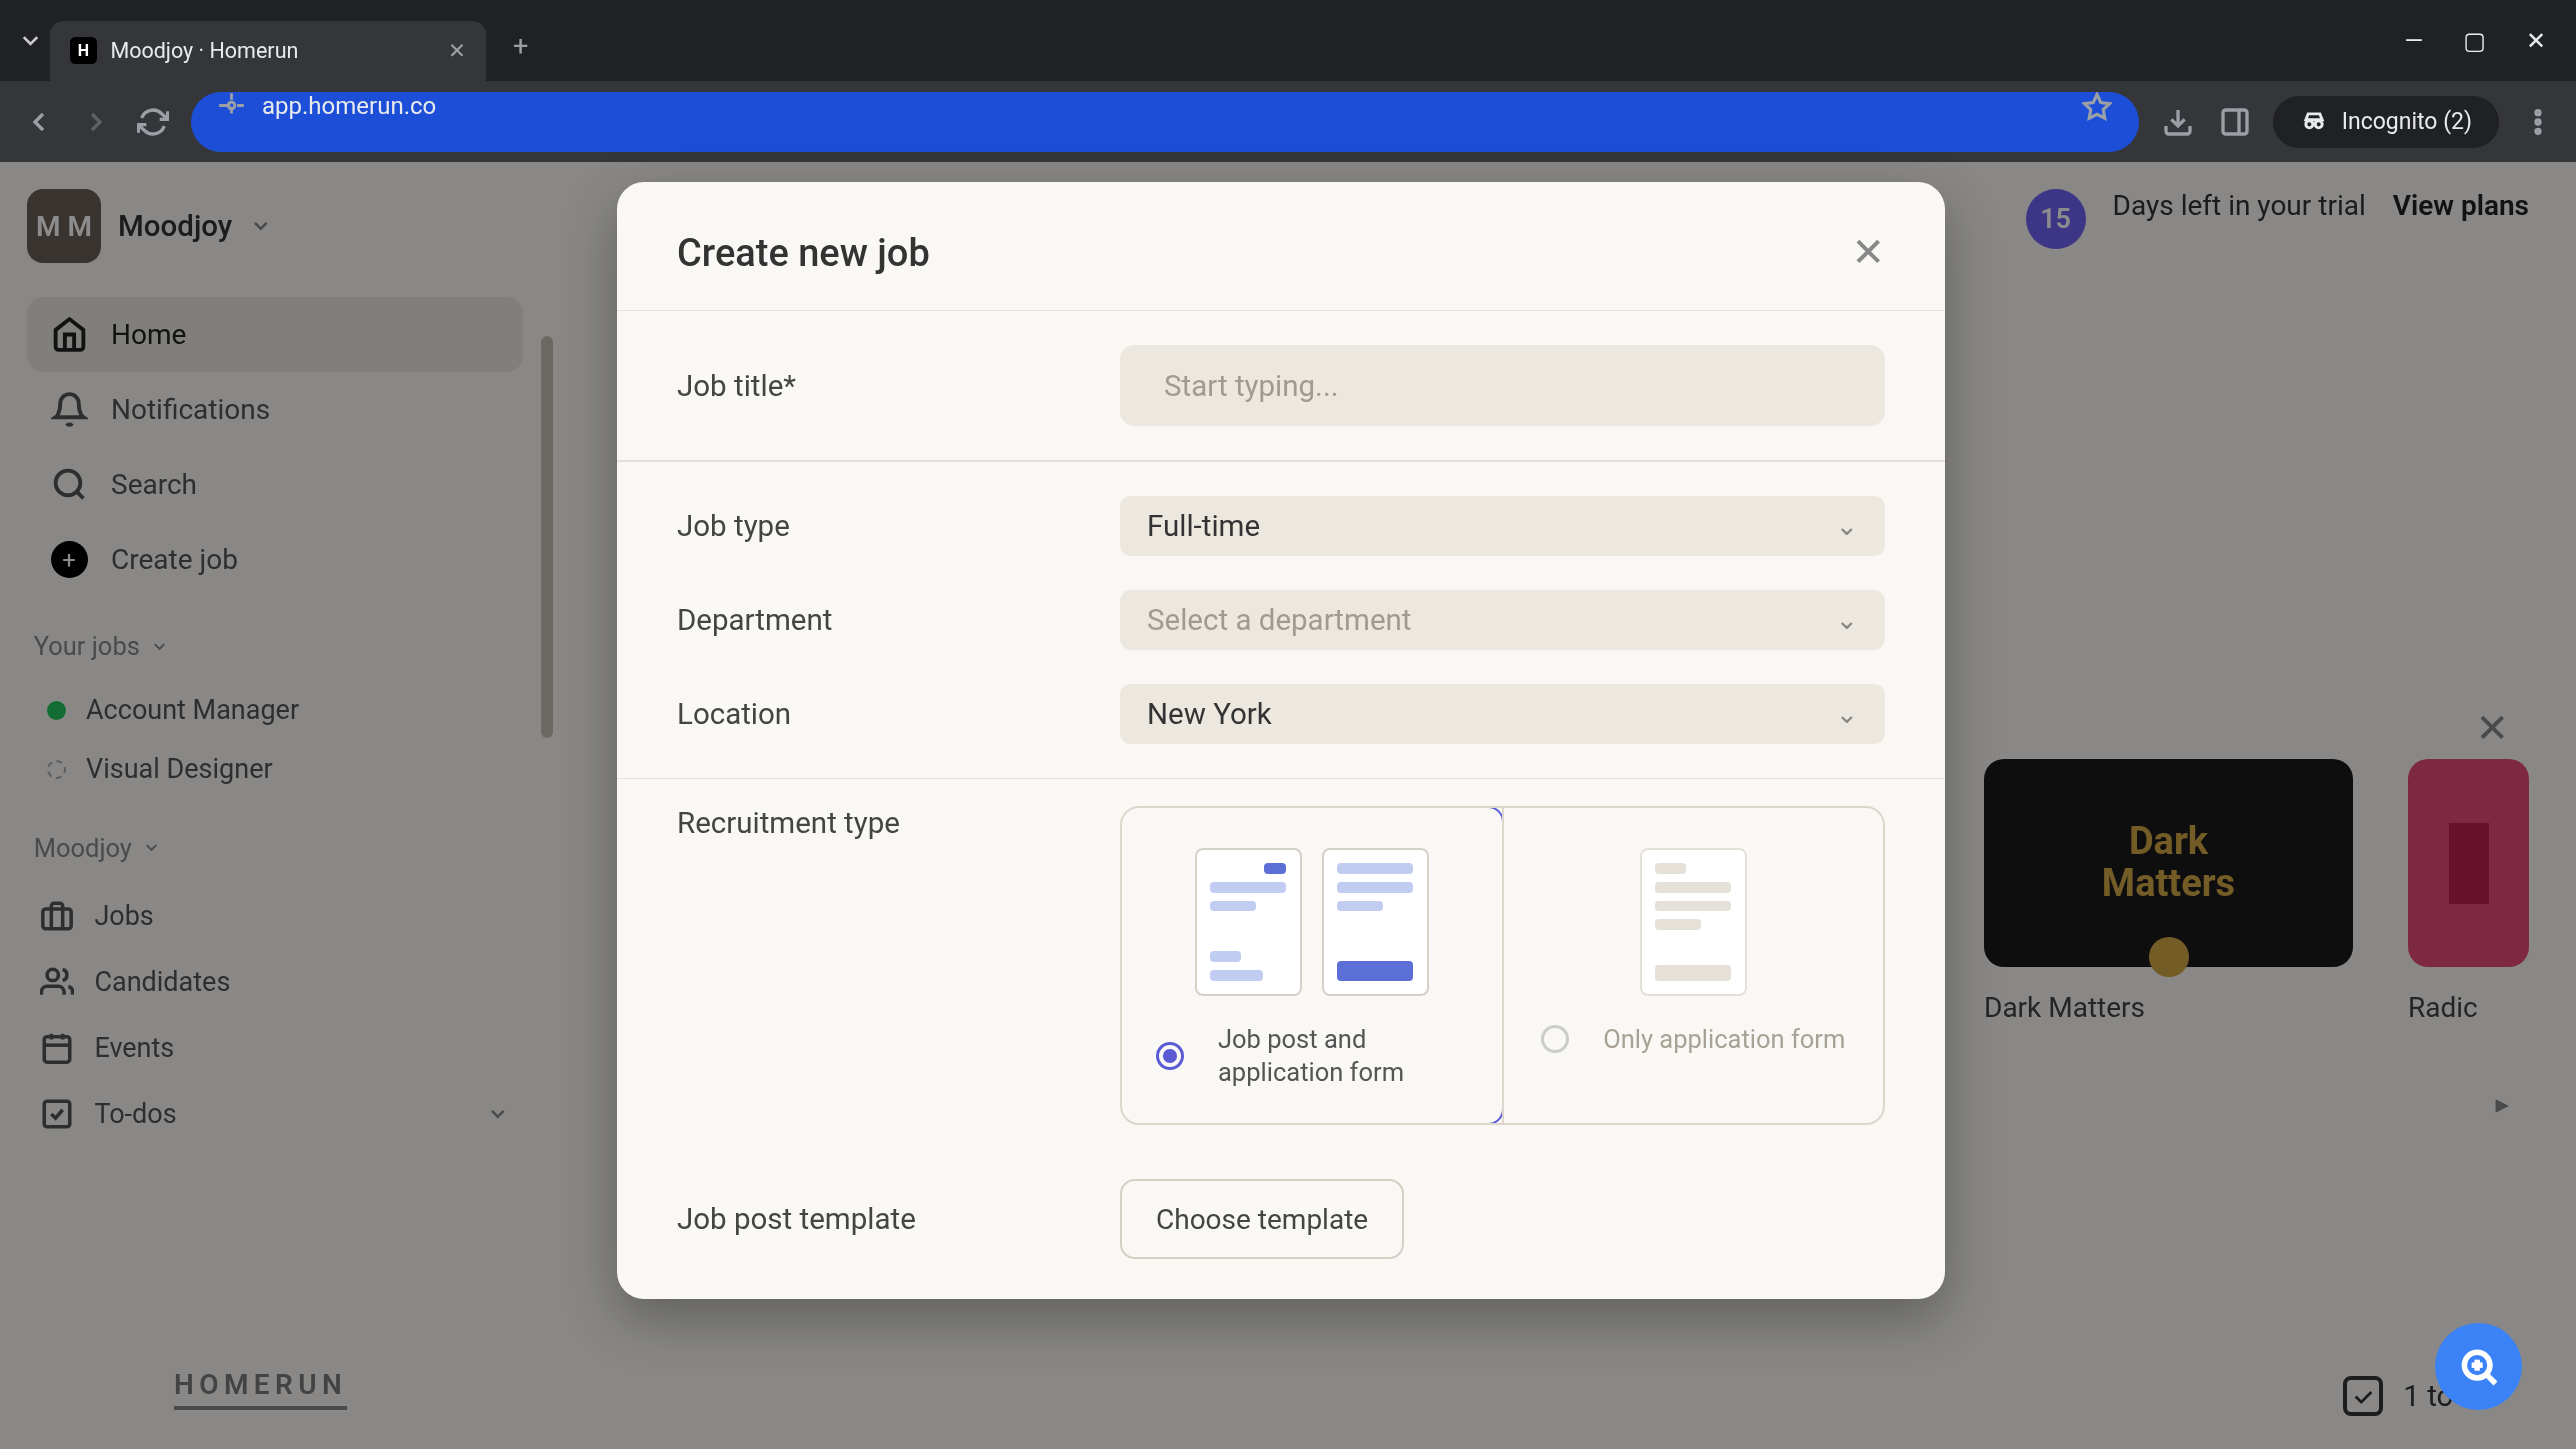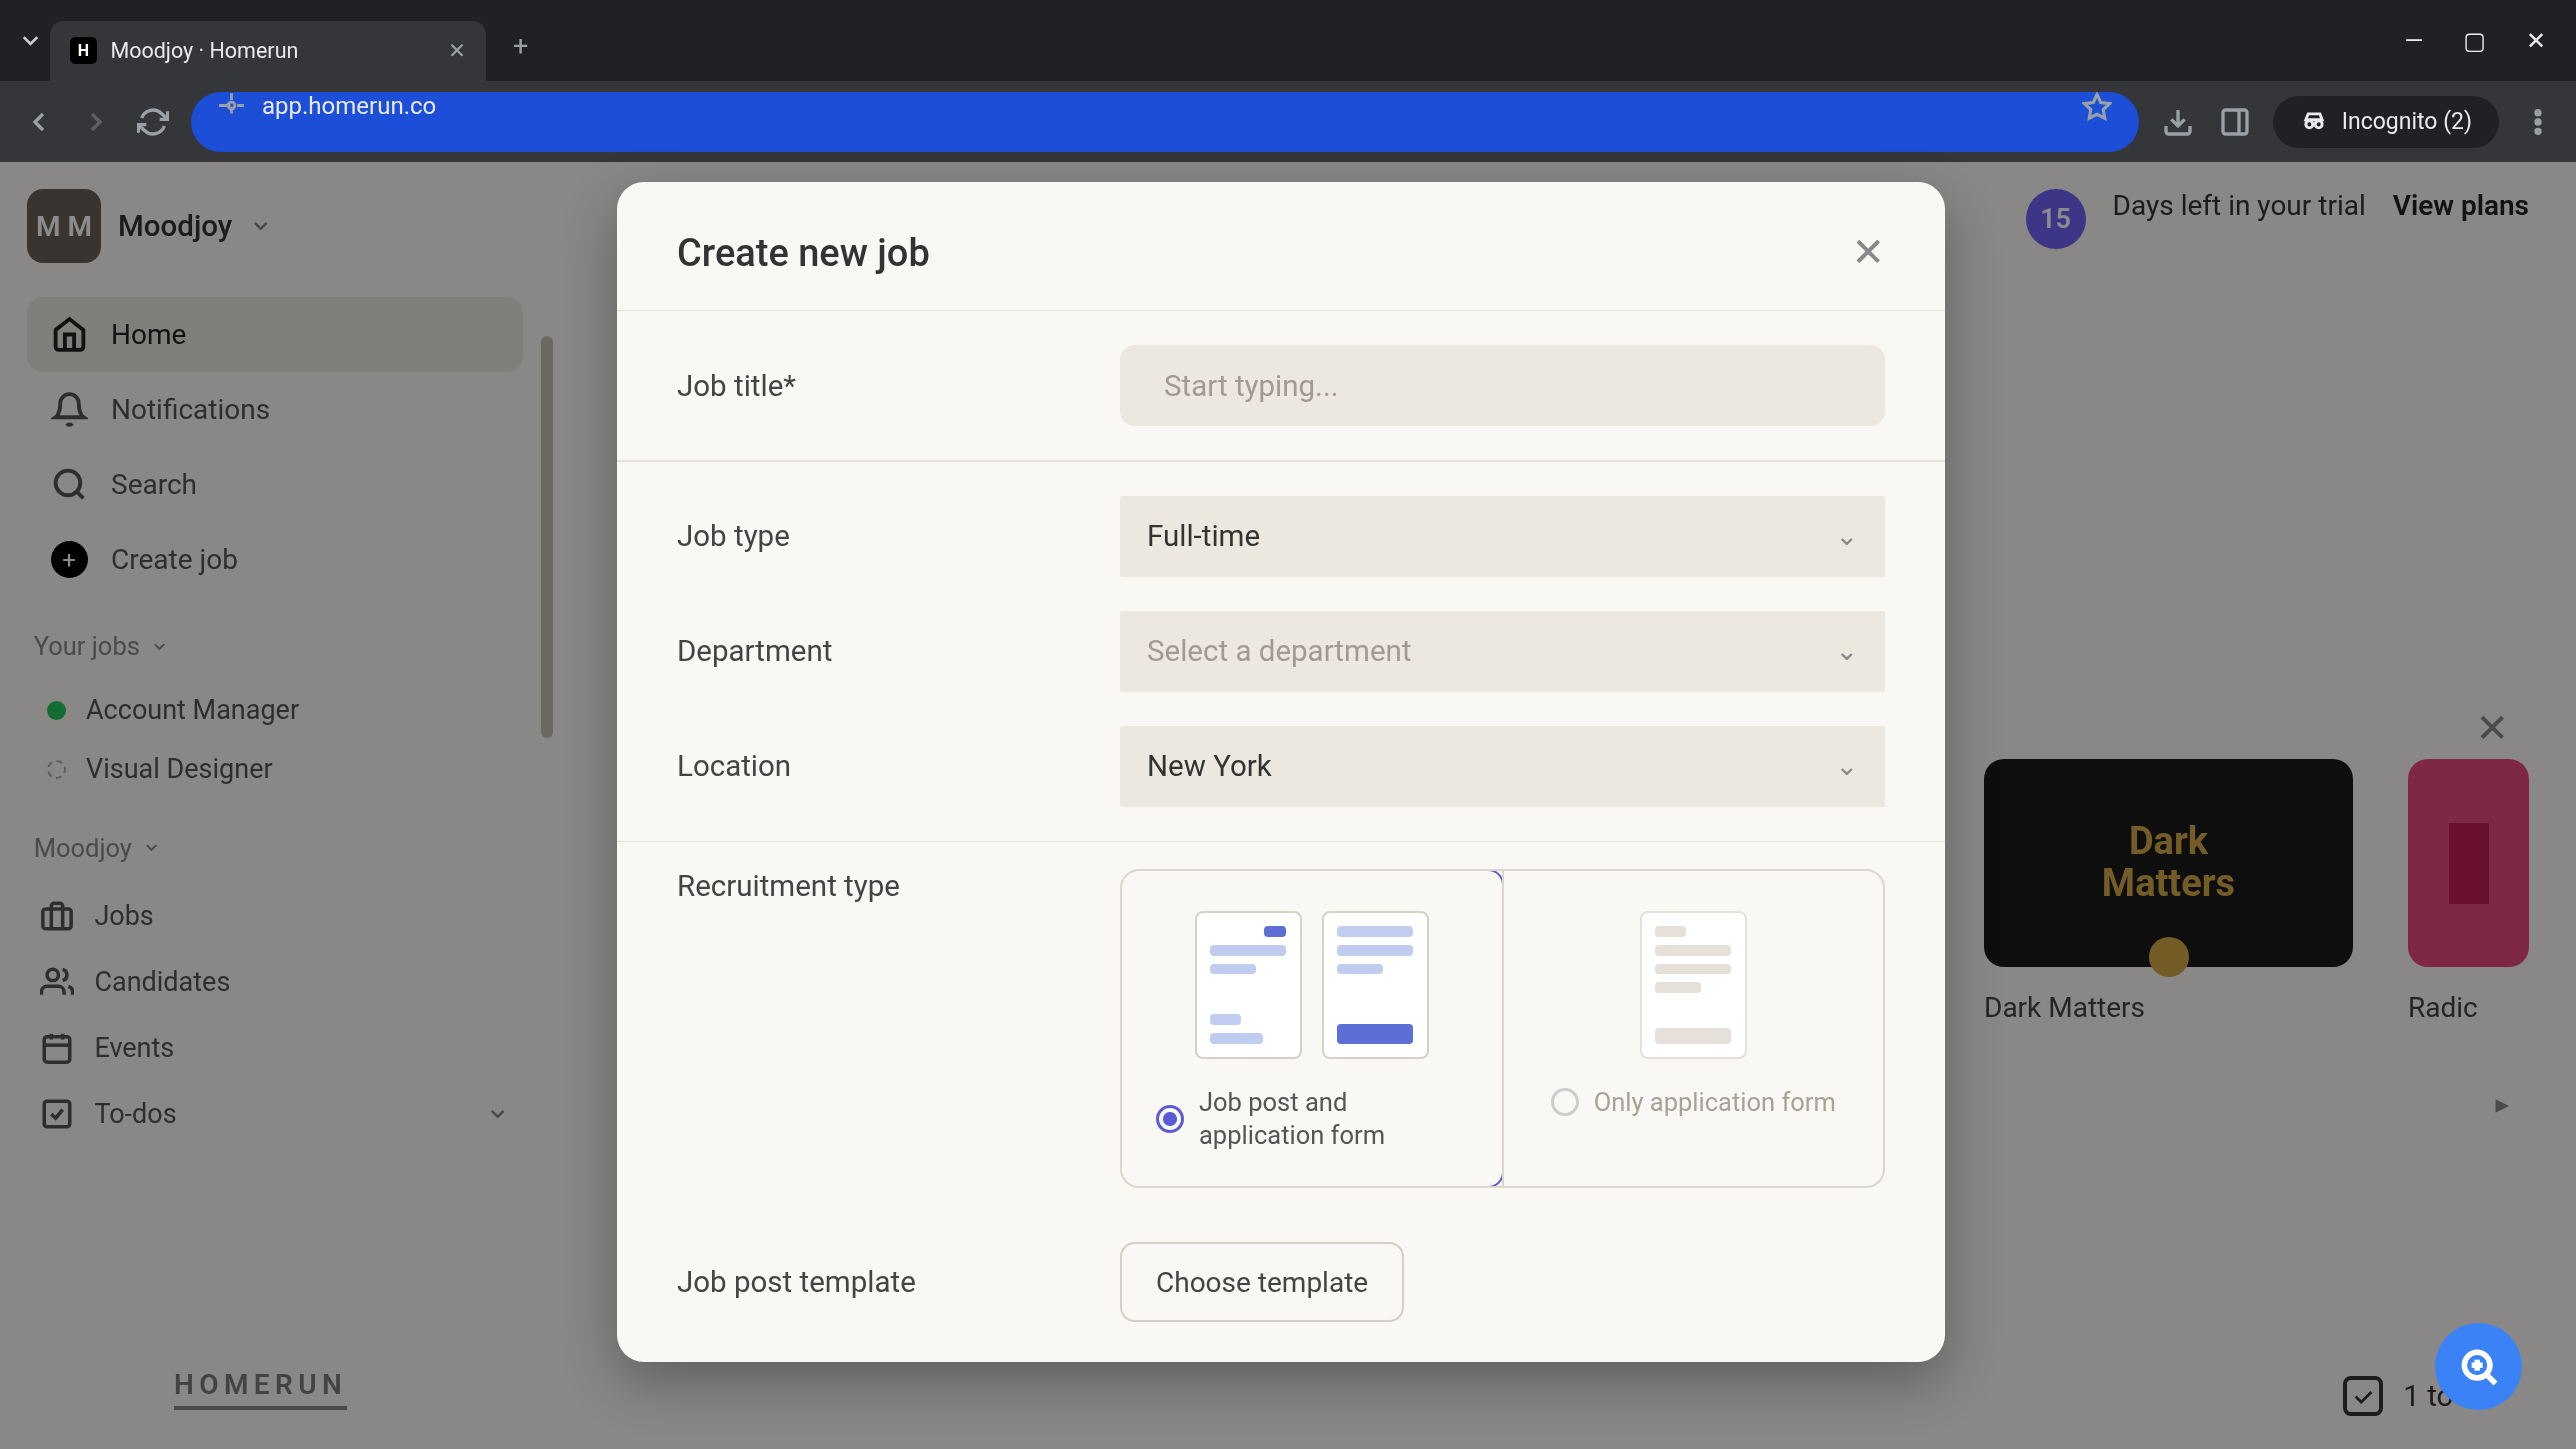--- a/index.html
+++ b/index.html
@@ -69,37 +69,37 @@
 .modal { position: absolute; left: 617px; top: 20px; width: 1328px; background: #faf8f4; border-radius: 27px; z-index: 10; box-shadow: 0 20px 54px rgba(0,0,0,0.3); }
 .modal-header { display: flex; align-items: center; justify-content: space-between; padding: 47px 60px 34px 60px; }
 .modal-title { font-size: 38px; font-weight: 500; color: #333; }
 .modal-close { font-size: 40px; color: #888; cursor: pointer; }
 .modal-divider { height: 1.3px; background: #e5e0d8; }
 .form-row { display: flex; align-items: center; padding: 34px 60px; }
 .form-row.tight { padding: 17px 60px; }
 .form-label { width: 443px; font-size: 29.5px; color: #444; }
 .form-input { flex: 1; background: #ece7df; border: none; border-radius: 14.8px; height: 81px; padding: 0 44px; font-size: 29.5px; color: #333; }
 .form-input::placeholder { color: #a09a90; }
-.form-select { flex: 1; background: #ece7df; border-radius: 2px; height: 81px; padding: 0 27px; font-size: 29.5px; color: #333; display: flex; align-items: center; justify-content: space-between; }
+.form-select { flex: 1; background: #ece7df; border-radius: 11px; height: 60px; padding: 0 27px; font-size: 29.5px; color: #333; display: flex; align-items: center; justify-content: space-between; }
 .form-select.placeholder { color: #a09a90; }
 .chev { color: #888; font-size: 27px; }
 
 .rec-row { display: flex; padding: 27px 60px 34px 60px; align-items: flex-start; }
 .rec-options { flex: 1; display: flex; gap: 0; border: 2px solid #ddd6cc; border-radius: 19px; overflow: hidden; }
 .rec-opt { flex: 1; padding: 40px 34px 34px 34px; display: flex; flex-direction: column; align-items: center; gap: 27px; }
 .rec-opt.selected { border: 2.7px solid #5b5bd6; border-radius: 16px; margin: -2px; }
 .rec-opt + .rec-opt { border-left: 2px solid #ddd6cc; }
 .rec-illus { display: flex; gap: 20px; }
 .illus-card { width: 107px; height: 148px; background: #fff; border: 2px solid #d5d0c8; border-radius: 8px; padding: 13.4px; display: flex; flex-direction: column; gap: 8px; }
 .illus-line { height: 10.7px; background: #c0ccf0; border-radius: 4px; }
 .illus-line.dark { background: #5b6fd6; }
 .illus-line.grey { background: #ddd; }
 .illus-line.short { width: 60%; }
 .illus-block { height: 20px; background: #5b6fd6; border-radius: 4px; margin-top: auto; }
-.rec-radio-row { display: flex; align-items: center; gap: 15px; }
+.rec-radio-row { display: flex; align-items: center; gap: 34px; }
 .rec-radio { width: 28px; height: 28px; border: 3.4px solid #ccc; border-radius: 50%; display: flex; align-items: center; justify-content: center; flex-shrink: 0; }
 .rec-radio.on { border-color: #5b5bd6; }
 .rec-radio.on::after { content: ''; width: 13.4px; height: 13.4px; background: #5b5bd6; border-radius: 50%; }
 .rec-label { font-size: 25.5px; color: #555; line-height: 1.3; }
 .rec-opt.faded .rec-label { color: #a8a296; }
 .rec-opt.faded .illus-line { background: #e5e0d8; }
 .rec-opt.faded .illus-card { border-color: #e5e0d8; }
 
 .template-row { display: flex; align-items: center; padding: 20px 60px 40px 60px; }
 .choose-btn { background: transparent; border: 2px solid #d5cfc5; border-radius: 14.8px; padding: 21.5px 34px; font-size: 28px; color: #444; }

